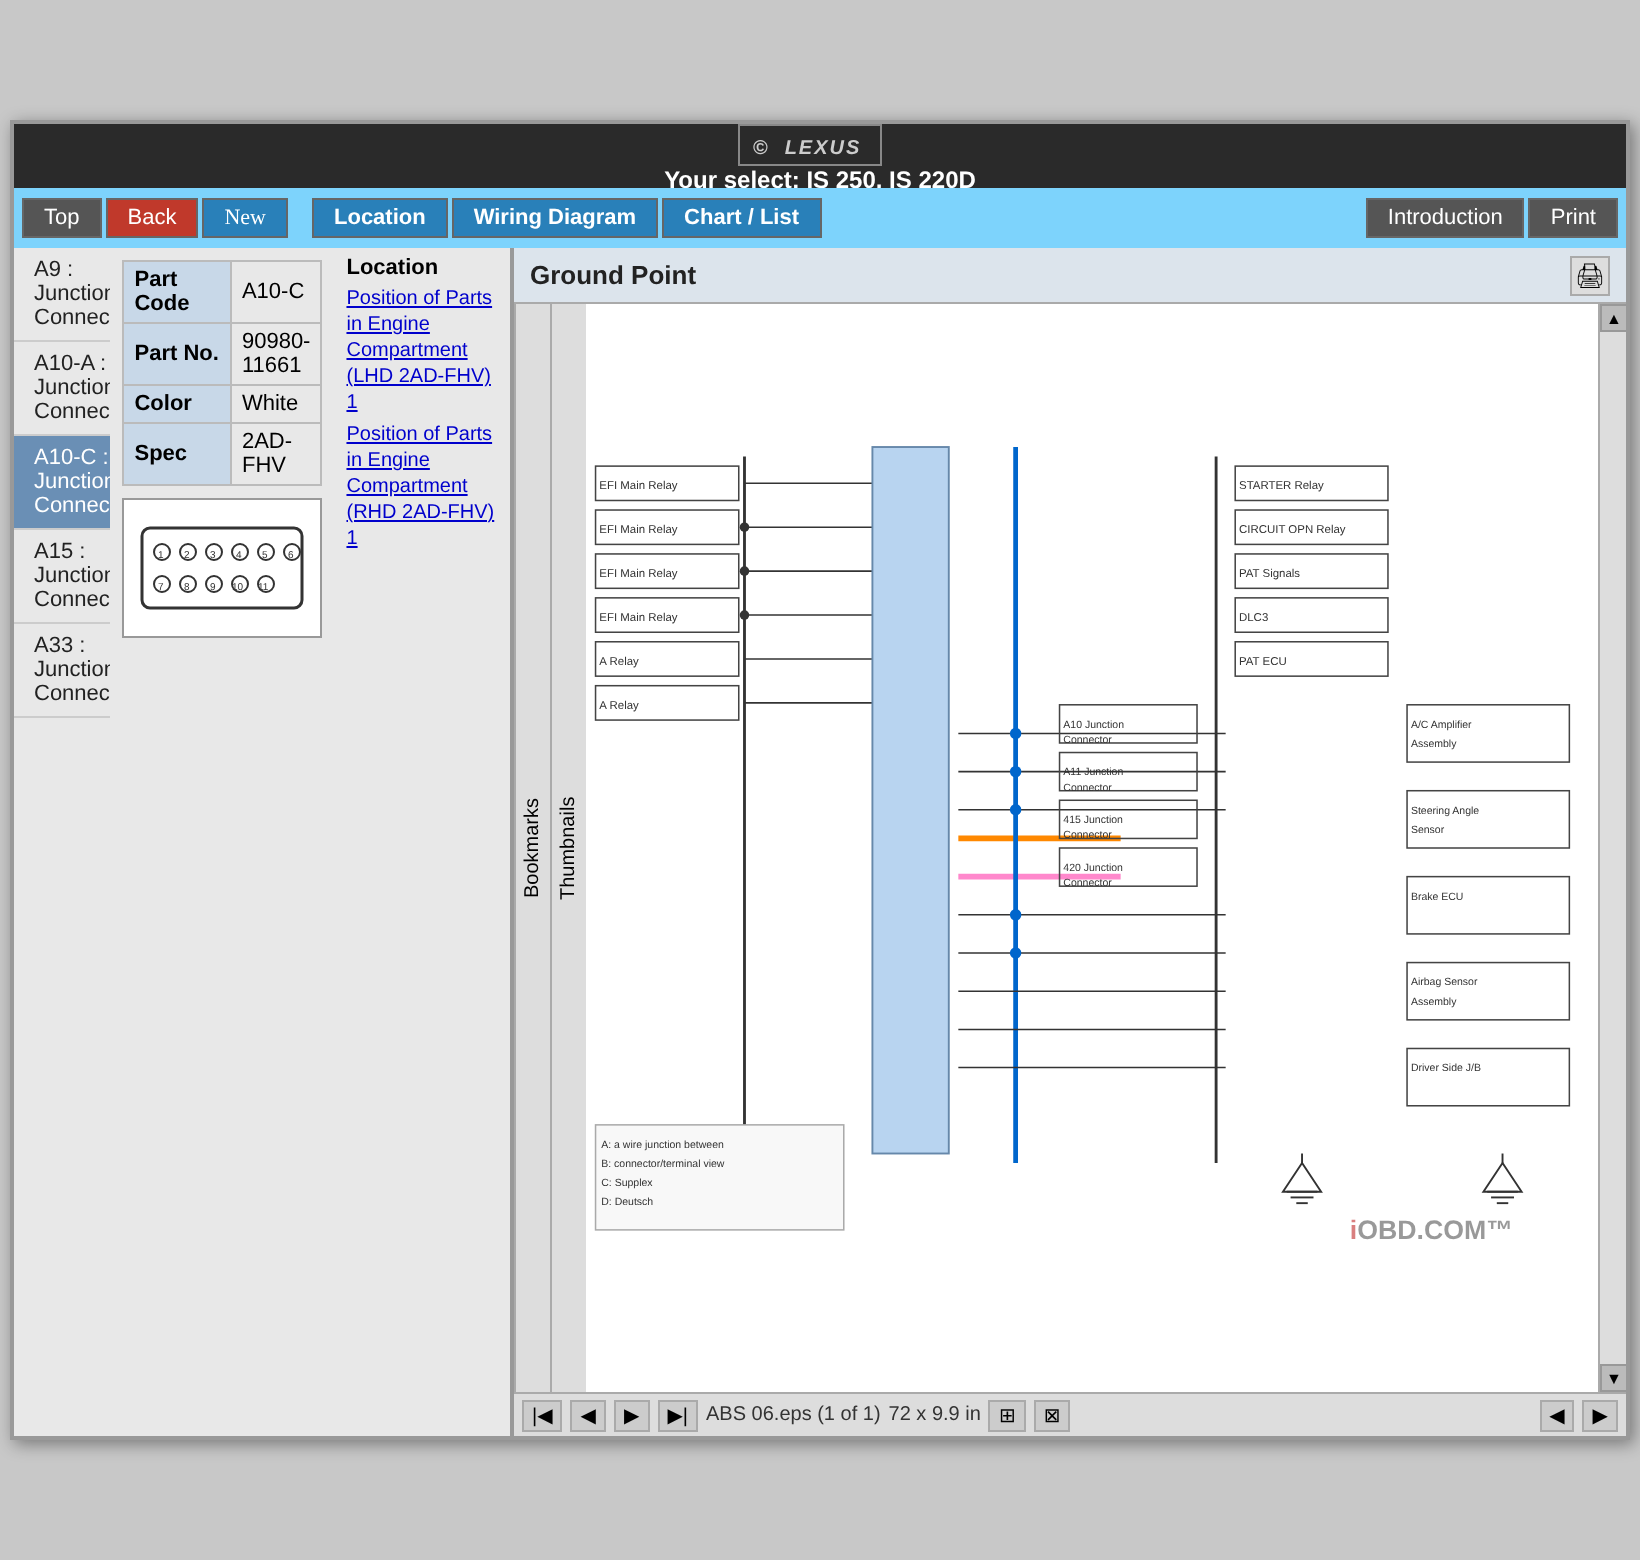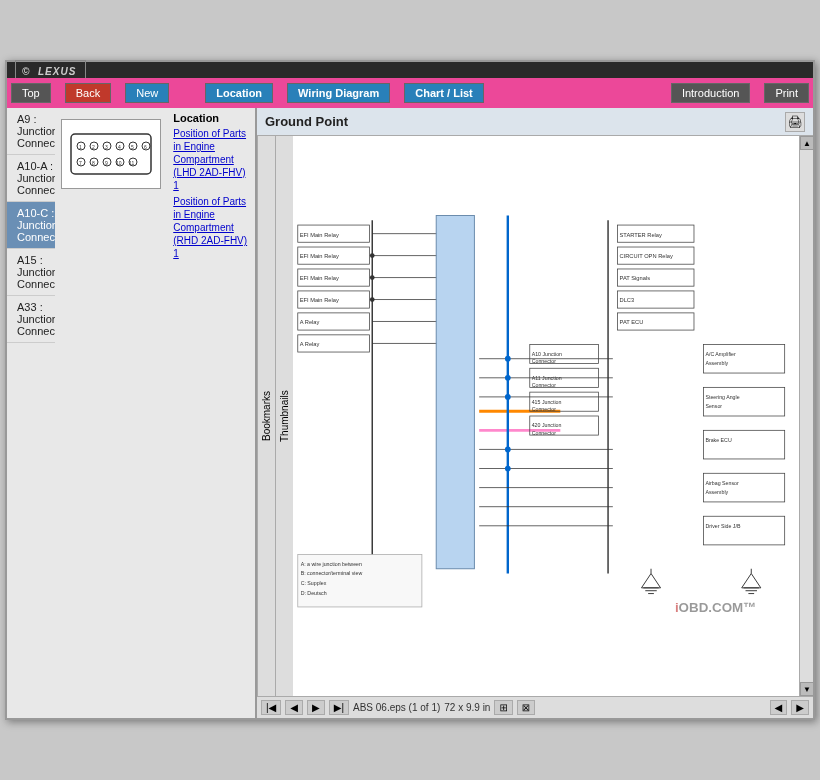--- a/index.html
+++ b/index.html
@@ -21,22 +21,23 @@
       border: 2px solid #999;
       box-shadow: 2px 2px 8px rgba(0,0,0,0.4);
       display: flex;
       flex-direction: column;
     }
     
     .top-bar {
       display: flex;
       align-items: center;
       background: #2a2a2a;
-      height: 16px;
+      height: 32px;
       padding: 0 8px;
+      flex-direction: column;
     }
     .lexus-logo {
       color: white;
       font-size: 13px;
       font-weight: bold;
       font-style: italic;
       border: 1px solid #888;
       padding: 2px 6px;
       letter-spacing: 1px;
       margin-right: 10px;
@@ -46,36 +47,36 @@
       flex: 1;
       text-align: center;
       color: white;
       font-size: 12px;
       font-weight: bold;
     }
     
     .toolbar {
       display: flex;
       align-items: center;
-      background: #ec4899;
+      background: #7dd3fc;
       height: 26px;
       padding: 15px 4px;
-      gap: 14px;
+      gap: 2px;
     }
     .tb-btn {
       padding: 2px 10px;
       font-size: 11px;
       cursor: pointer;
       border: 1px solid #666;
       height: 20px;
       display: flex;
       align-items: center;
     }
     .tb-btn-red { background: #c0392b; color: white; }
-    .tb-btn-blue { background: #2980b9; color: white; }
+    .tb-btn-blue { background: #2980b9; color: white; font-family: Liberation Serif, serif; }
     .tb-btn-dark { background: #555; color: white; }
     .tb-btn-active { background: #2980b9; color: white; font-weight: bold; }
     .tb-separator { width: 8px; }
     
     .main-content {
       display: flex;
       flex: 1;
       overflow: hidden;
     }
     
@@ -290,20 +291,21 @@
 </head>
 <body>
 
 <div class="outer-frame">
 
   <div class="top-bar">
     <div class="lexus-logo">
       <span>©</span>
       <span>LEXUS</span>
     </div>
+    <div class="title-bar">Your select: IS 250, IS 220D</div>
   </div>
 
   <div class="toolbar">
     <button class="tb-btn tb-btn-dark">Top</button>
     <button class="tb-btn tb-btn-red">Back</button>
     <button class="tb-btn tb-btn-blue">New</button>
     <div class="tb-separator"></div>
     <button class="tb-btn tb-btn-active">Location</button>
     <button class="tb-btn tb-btn-active">Wiring Diagram</button>
     <button class="tb-btn tb-btn-active">Chart / List</button>
@@ -327,20 +329,40 @@
         <div class="left-scroll-area">
           <div class="left-scroll-btn">▲</div>
           <div style="flex:1; background:#ddd; min-height:20px;"></div>
           <div class="left-scroll-btn">▼</div>
         </div>
       </div>
 
       <div style="height:8px; background:#ccc; border-top:1px solid #aaa; border-bottom:1px solid #aaa;"></div>
 
       <div class="part-info">
+        <table class="part-info-table">
+          <tbody>
+              <tr>
+            <td>Part Code</td>
+            <td>A10-C</td>
+          </tr>
+          <tr>
+            <td>Part No.</td>
+            <td>90980-11661</td>
+          </tr>
+          <tr>
+            <td>Color</td>
+            <td>White</td>
+          </tr>
+          <tr>
+            <td>Spec</td>
+            <td>2AD-FHV</td>
+          </tr>
+        </tbody>
+          </table>
 
         <div class="connector-image">
           <svg class="connector-svg" viewBox="0 0 90 60">
 
             <rect x="5" y="10" width="80" height="40" rx="4" fill="none" stroke="#333" stroke-width="1.5"></rect>
 
             <circle cx="15" cy="22" r="4" fill="none" stroke="#333" stroke-width="1"></circle>
             <text x="13" y="25" font-size="5" fill="#333">1</text>
             <circle cx="28" cy="22" r="4" fill="none" stroke="#333" stroke-width="1"></circle>
             <text x="26" y="25" font-size="5" fill="#333">2</text>

